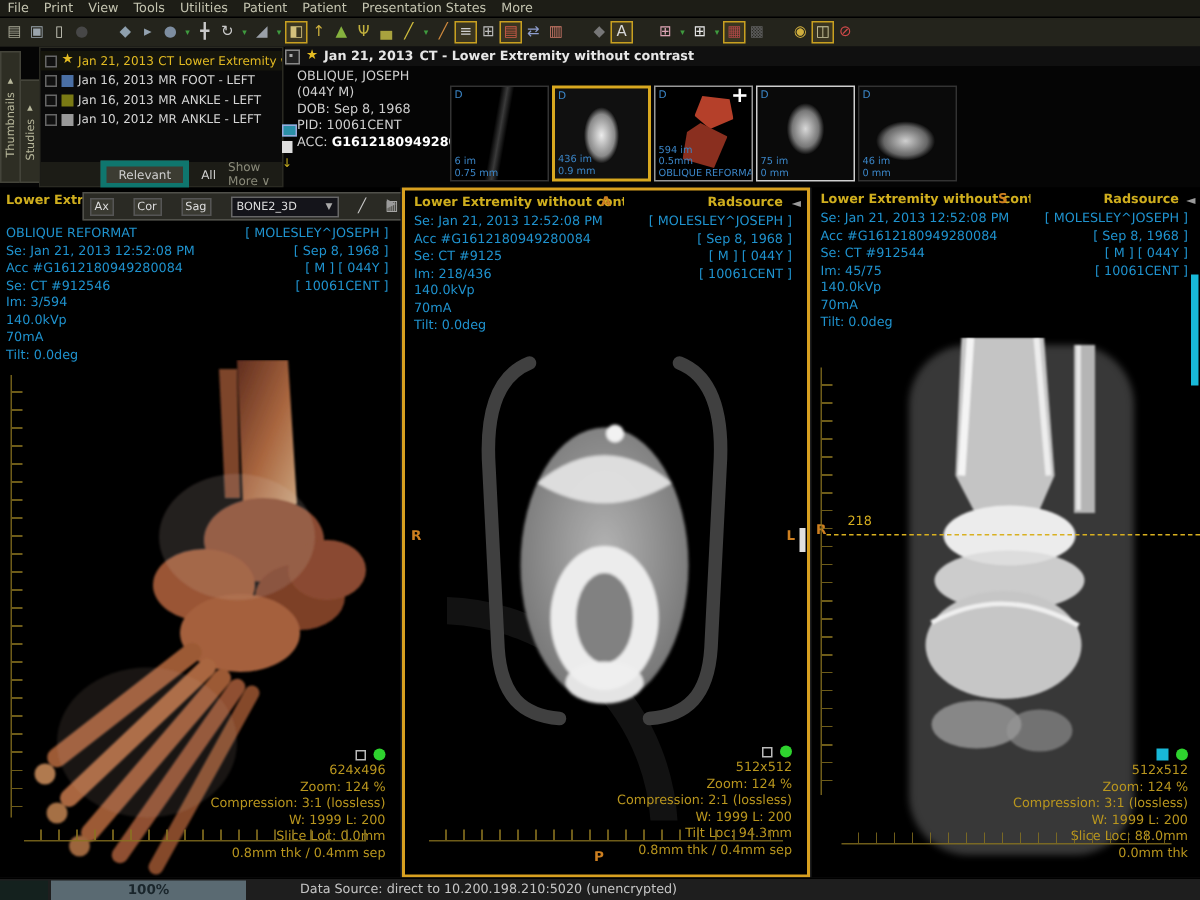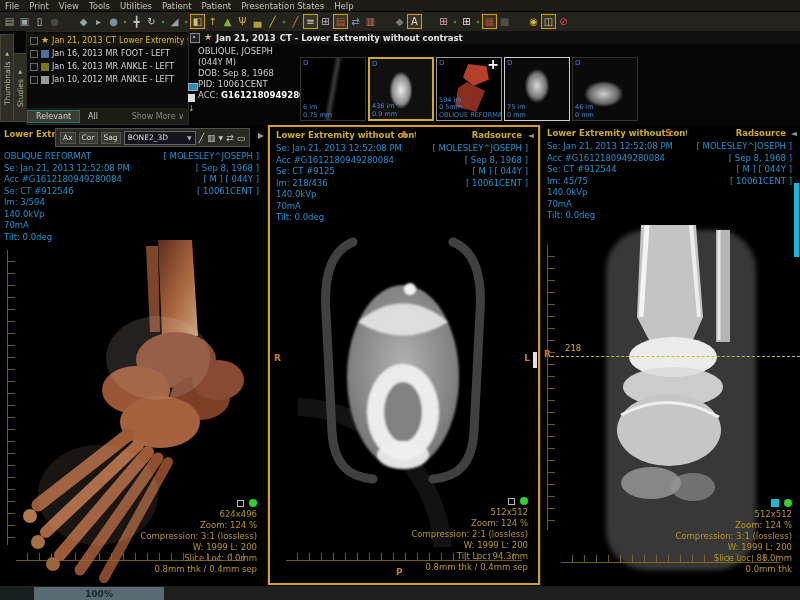--- a/index.html
+++ b/index.html
@@ -25,21 +25,21 @@
   .studylist{position:absolute;left:26px;top:0;width:163px;height:94px;background:#0a0a0a;
              border:1px solid #2a2a22;box-sizing:border-box;}
   .srow{display:flex;align-items:center;gap:3px;height:13px;padding-left:3px;font-size:8px;color:#d6d6d6;white-space:nowrap;overflow:hidden;}
   .srow.sel{color:#e3bb22;background:#15150c;}
   .cbx{width:6px;height:6px;border:1px solid #666;background:#111;flex:none;}
   .swatch{width:8px;height:8px;flex:none;}
   .star{color:#e3bb22;font-size:9px;line-height:9px;}
   .filterbar{position:absolute;left:0;bottom:0;width:100%;height:16px;background:#1c1c16;
              display:flex;align-items:center;font-size:8px;color:#cfcfcf;}
   .ftab{padding:1px 8px;}
-  .ftab.on{background:#3c3c32;border:1px solid #0f766e;}
+  .ftab.on{background:#3c3c32;border:4px solid #0f766e;margin-left:40px;}
   .showmore{margin-left:auto;color:#8a8a7a;padding-right:4px;}
   .examheader{position:absolute;left:190px;top:0;width:610px;height:13px;background:#101010;
               display:flex;align-items:center;gap:4px;font-size:8.5px;color:#e6e6e6;}
   .expandbox{width:8px;height:8px;border:1px solid #888;background:#222;position:relative;flex:none;}
   .expandbox::after{content:"";position:absolute;left:2px;top:2px;width:2px;height:2px;background:#aaa;}
   .patientblock{position:absolute;left:198px;top:15px;font-size:8.5px;line-height:11px;color:#cfcfcf;white-space:nowrap;}
   .iconcol{position:absolute;left:188px;top:52px;display:flex;flex-direction:column;gap:3px;}
   .ic-display{width:8px;height:6px;background:#2a8fa8;border:1px solid #9ad;}
   .ic-doc{width:7px;height:8px;background:#ddd;}
   .ic-down{color:#c8b020;font-size:8px;line-height:7px;}
@@ -58,21 +58,21 @@
   .navarrow{color:#9a9a9a;font-size:8px;}
   .ind{display:flex;gap:5px;justify-content:flex-end;align-items:center;margin-bottom:2px;}
   .sq-out{width:7px;height:7px;border:1px solid #bbb;box-sizing:border-box;}
   .sq-fill{width:8px;height:8px;background:#18b8d8;}
   .dot{width:8px;height:8px;border-radius:50%;background:#2ed32e;}
   .hruler{position:absolute;height:7px;border-bottom:1px solid #8a7420;
           background:repeating-linear-gradient(to right,transparent 0 11px,#8a7420 11px 12px);opacity:.8;}
   .vruler{position:absolute;width:7px;border-left:1px solid #8a7420;
           background:repeating-linear-gradient(to bottom,transparent 0 11px,#8a7420 11px 12px);opacity:.8;}
   .ptoolbar{position:absolute;left:55px;top:3px;height:17px;background:#2a2a24;border:1px solid #50504a;
-            display:flex;align-items:center;gap:3px;padding:0 4px;}
+            display:flex;align-items:center;gap:13px;padding:0 4px;}
   .pbtn{font-size:7.5px;color:#ddd;background:#3a3a32;border:1px solid #555;padding:0 2px;line-height:10px;}
   .presetsel{display:flex;align-items:center;gap:3px;background:#14141a;border:1px solid #666;
              color:#ddd;font-size:7.5px;padding:0 3px;height:12px;width:64px;justify-content:space-between;}
   .tbico{color:#c8c8c8;font-size:9px;line-height:12px;}
   .scrollthumb{position:absolute;background:#e0e0e0;}
   .cyanbar{position:absolute;background:#18b8d8;}
   .dashline{position:absolute;border-top:1px dashed #d8b020;}
   
   .statusbar{position:absolute;left:0;top:585px;width:800px;height:15px;background:#1e1e1e;border-top:1px solid #000;}
   .sseg1{position:absolute;left:0;top:1px;width:32px;height:13px;background:#14211e;}
@@ -87,21 +87,21 @@
 
   <div class="menubar">
     <span class="mi">File</span>
     <span class="mi">Print</span>
     <span class="mi">View</span>
     <span class="mi">Tools</span>
     <span class="mi">Utilities</span>
     <span class="mi">Patient</span>
     <span class="mi">Patient</span>
     <span class="mi">Presentation States</span>
-    <span class="mi">Help</span>
+    <span class="mi">More</span>
   </div>
 
   <div class="toolbar">
     <span class="tbi" style="color: rgb(168, 168, 150);">▤</span>
     <span class="tbi" style="color: rgb(154, 164, 172);">▣</span>
     <span class="tbi" style="color: rgb(207, 207, 194);">▯</span>
     <span class="tbi" style="color: rgb(71, 71, 71);">●</span>
     <span class="gap"></span>
     <span class="tbi" style="color: rgb(143, 160, 174);">◆</span>
     <span class="tbi" style="color: rgb(147, 162, 176);">▸</span>
@@ -438,15 +438,16 @@
         <div class="yl">0.0mm thk</div>
     </div>
     <div class="vruler" style="left:6px;top:120px;height:285px;"></div>
     <div class="hruler" style="left:20px;bottom:22px;width:220px;"></div>
     <div class="cyanbar" style="right:1px;top:58px;width:5px;height:74px;"></div>
   </div>
 
   <div class="statusbar">
     <div class="sseg1"></div>
     <div class="sseg2">100%</div>
+    <div class="smsg">Data Source: direct to 10.200.198.210:5020 (unencrypted)</div>
   </div>
 
 </div>
 
 </body></html>

